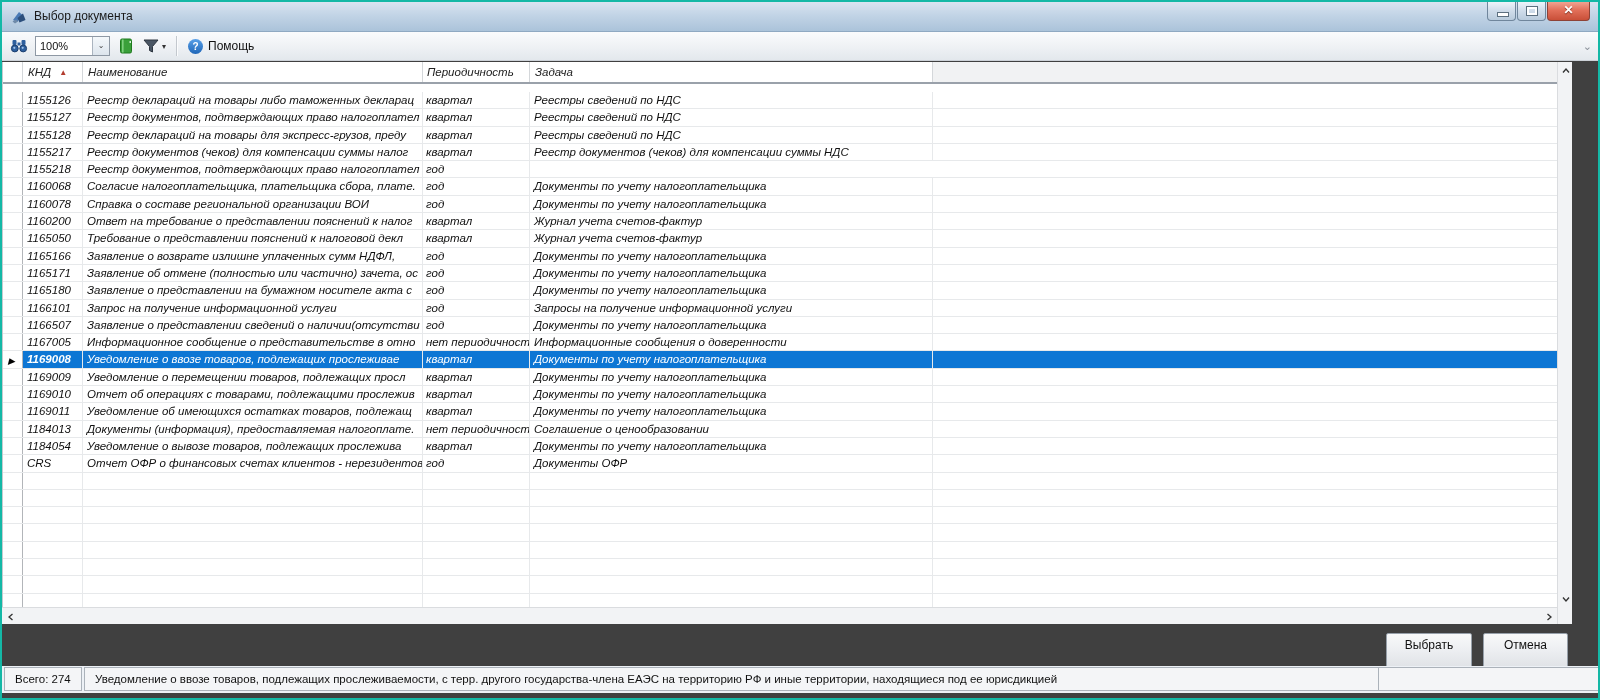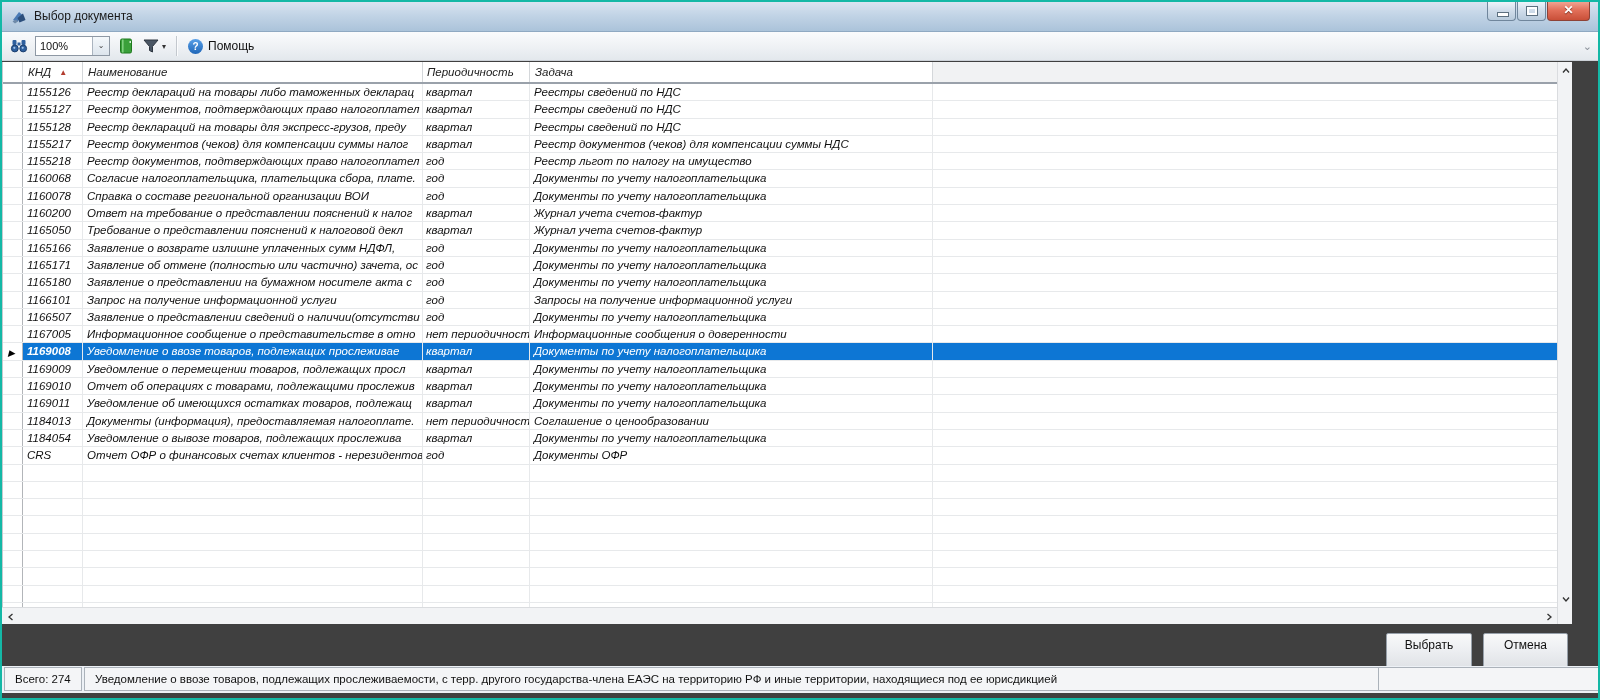--- a/index.html
+++ b/index.html
@@ -33,21 +33,21 @@
     color:#fff;font-size:10px;font-weight:bold;text-align:center;line-height:15px;}
   .helplabel{font-size:12px;color:#111;}
   .overflow-ic{position:absolute;right:6px;top:8px;color:#8a9099;font-size:11px;}
   
   .grid{position:absolute;top:60px;left:0;width:1555px;height:545px;background:#fff;
     border-left:1px solid #c6cacf;box-sizing:border-box;overflow:hidden;font-style:italic;}
   .ghead{display:flex;height:22px;border-bottom:2px solid #9aa1aa;background:#fff;box-sizing:border-box;}
   .hc{box-sizing:border-box;border-right:1px solid #d4d7da;font-size:11.5px;color:#222;
     line-height:20px;padding-left:5px;white-space:nowrap;overflow:hidden;}
   .sorticon{color:#b23b2e;font-size:8px;margin-left:8px;vertical-align:1px;}
-  .gbody{position:relative;}
+  .gbody{position:relative;margin-top:8px;}
   .grow{display:flex;height:17.3px;box-sizing:border-box;border-bottom:1px solid #e7e9eb;background:#fff;}
   .gc{box-sizing:border-box;border-right:1px solid #e7e9eb;font-size:11.5px;color:#101010;
     line-height:16px;padding:0 0 0 4px;white-space:nowrap;overflow:hidden;}
   .csel{width:20px;border-right:1px solid #b2b5b9;background:#fff;position:relative;padding:0;}
   .cknd{width:60px;}
   .cname{width:340px;}
   .cper{width:107px;padding-left:3px;}
   .ctask{width:403px;}
   .cfill{flex:1;border-right:none;}
   .hsel{width:20px;padding:0;}
@@ -182,21 +182,20 @@
           <div class="gc cname">Реестр документов (чеков) для компенсации суммы налог</div>
           <div class="gc cper">квартал</div>
           <div class="gc ctask">Реестр документов (чеков) для компенсации суммы НДС</div>
           <div class="gc cfill"></div>
         </div>
         <div class="grow">
           <div class="gc csel"></div>
           <div class="gc cknd">1155218</div>
           <div class="gc cname">Реестр документов, подтверждающих право налогоплател</div>
           <div class="gc cper">год</div>
-          <div class="gc ctask">Реестр льгот по налогу на имущество</div>
           <div class="gc cfill"></div>
         </div>
         <div class="grow">
           <div class="gc csel"></div>
           <div class="gc cknd">1160068</div>
           <div class="gc cname">Согласие налогоплательщика, плательщика сбора, плате.</div>
           <div class="gc cper">год</div>
           <div class="gc ctask">Документы по учету налогоплательщика</div>
           <div class="gc cfill"></div>
         </div>

